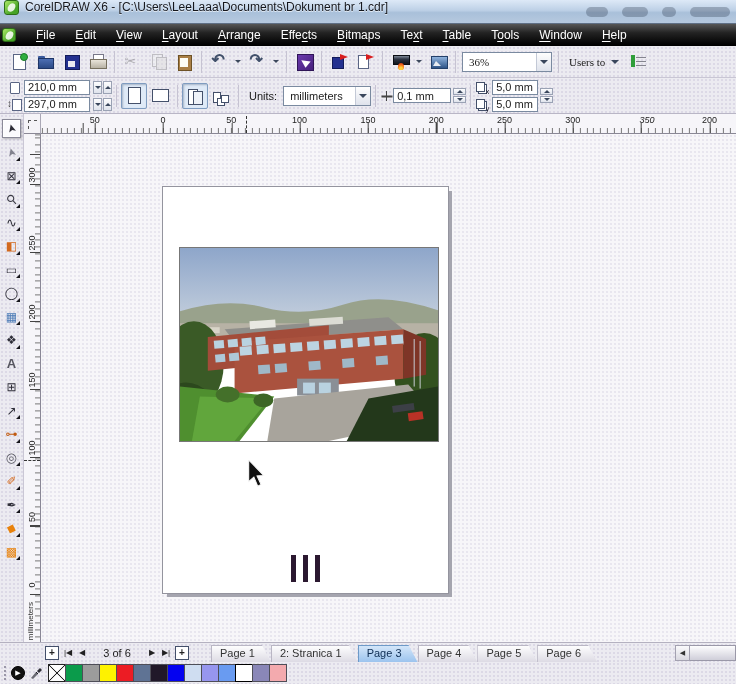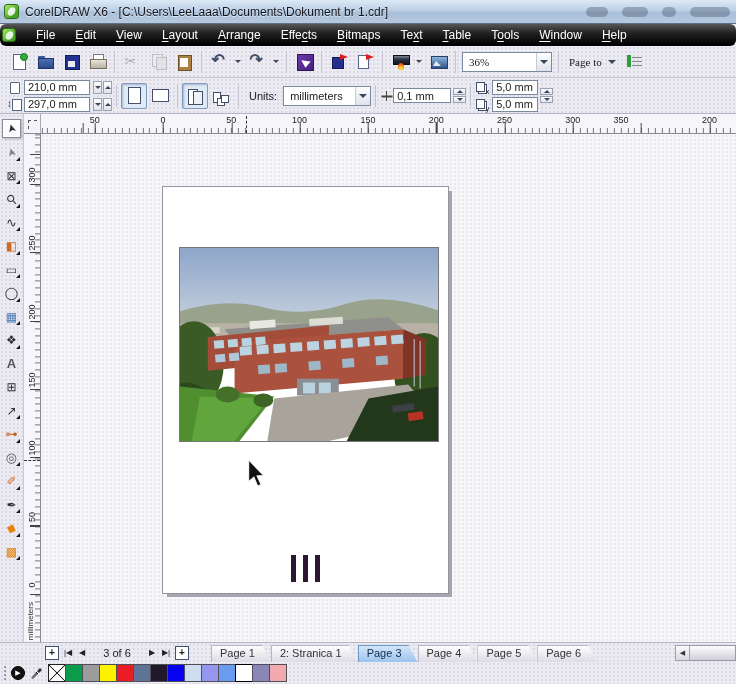--- a/index.html
+++ b/index.html
@@ -6,36 +6,36 @@
   html,body { background:#888; }
   body { font-family:"Liberation Sans", sans-serif; }
   .window { position:relative; width:736px; height:684px; background:#ecebf1; overflow:hidden;
             font-size:11px; color:#1a1a1a; }
 
   .dots { background-color:#ecebf1;
           background-image: radial-gradient(circle, #dcd9e6 0.8px, rgba(0,0,0,0) 0.9px);
           background-size:4px 4px; }
 
   
-  .titlebar { height:24px; display:flex; align-items:center; padding-left:4px; position:relative;
+  .titlebar { height:24px; display:flex; align-items:flex-start; padding-left:4px; position:relative;
               background:linear-gradient(#dde9f7, #bdd0e6 45%, #a9c0da 55%, #b6c9df);
               border-bottom:1px solid #5f6f85; }
   .app-icon { width:15px; height:15px; border-radius:3px; position:relative; flex:0 0 auto;
               background:linear-gradient(135deg,#9fe060 10%,#46a326 70%); border:1px solid #2c6e17; }
   .app-icon::after { content:""; position:absolute; left:3px; top:2px; width:7px; height:9px;
               border-radius:60% 40% 60% 40%; background:rgba(255,255,255,.85);
               transform:rotate(18deg); }
   .title-text { margin-left:6px; font-size:12px; color:#14161c; text-shadow:0 1px 0 rgba(255,255,255,.6); }
   .win-smudges { position:absolute; right:6px; top:7px; display:flex; gap:14px; }
   .win-smudges > div { height:10px; border-radius:5px; background:rgba(40,52,74,.30); }
   .smudge-a { width:22px; } .smudge-b { width:26px; } .smudge-c { width:14px; } .smudge-d { width:40px; }
 
   
   .menubar { height:22px; display:flex; align-items:center;
-             background:linear-gradient(#565656,#232323 40%,#000 95%); color:#fff;border-radius:6px; }
+             background:linear-gradient(#565656,#232323 40%,#000 95%); color:#fff; }
   .menubar .app-icon { width:14px; height:14px; margin-left:2px; }
   .menu-items { display:flex; margin-left:10px; }
   .menu-item { padding:3px 10px; font-size:12px; color:#fff; cursor:default; }
   .menu-item u { text-underline-offset:2px; }
 
   
   .toolbar { height:32px; display:flex; align-items:center; padding-left:6px;
              border-bottom:1px solid #c9c6d4;font-family:Liberation Serif, serif; }
   .tb-list { display:flex; align-items:center; }
   .tbtn { width:26px; height:24px; display:flex; align-items:center; justify-content:center;
@@ -341,21 +341,21 @@
           <span class="icon icon-welcome"></span>
         </div>
       </div>
     <div class="tsep"></div>
     <div class="combo zoom-combo">
       <span class="val">36%</span>
       <span class="dd"></span>
     </div>
     <div class="tsep"></div>
     <div class="snap-dd">
-      <span class="lbl">Page to</span>
+      <span class="lbl">Users to</span>
     </div>
     <div class="tbtn">
         <span class="icon icon-options"></span>
       </div>
   </div>
 
   <div class="propbar dots">
     <div class="stackcol">
       <div class="frow">
         <span class="micon micon-pw"></span>
@@ -487,21 +487,21 @@
           <div class="ticks-maj"></div>
           <div class="labels">
               <span class="rlabel" style="left: 53.7px;">50</span>
               <span class="rlabel" style="left: 122px;">0</span>
               <span class="rlabel" style="left: 190.3px;">50</span>
               <span class="rlabel" style="left: 258.6px;">100</span>
               <span class="rlabel" style="left: 326.9px;">150</span>
               <span class="rlabel" style="left: 395.2px;">200</span>
               <span class="rlabel" style="left: 463.5px;">250</span>
               <span class="rlabel" style="left: 531.8px;">300</span>
-              <span class="rlabel" style="left: 580px;">350</span>
+              <span class="rlabel" style="left: 606px; font-style: italic;">350</span>
               <span class="rlabel" style="left: 668.4px;">200</span>
             </div>
           <div class="pos-mark-h" style="left:205px"></div>
         </div>
       </div>
       <div class="crow">
         <div class="vruler">
           <div class="ticks-min"></div>
           <div class="ticks-maj"></div>
           <div class="labels">

